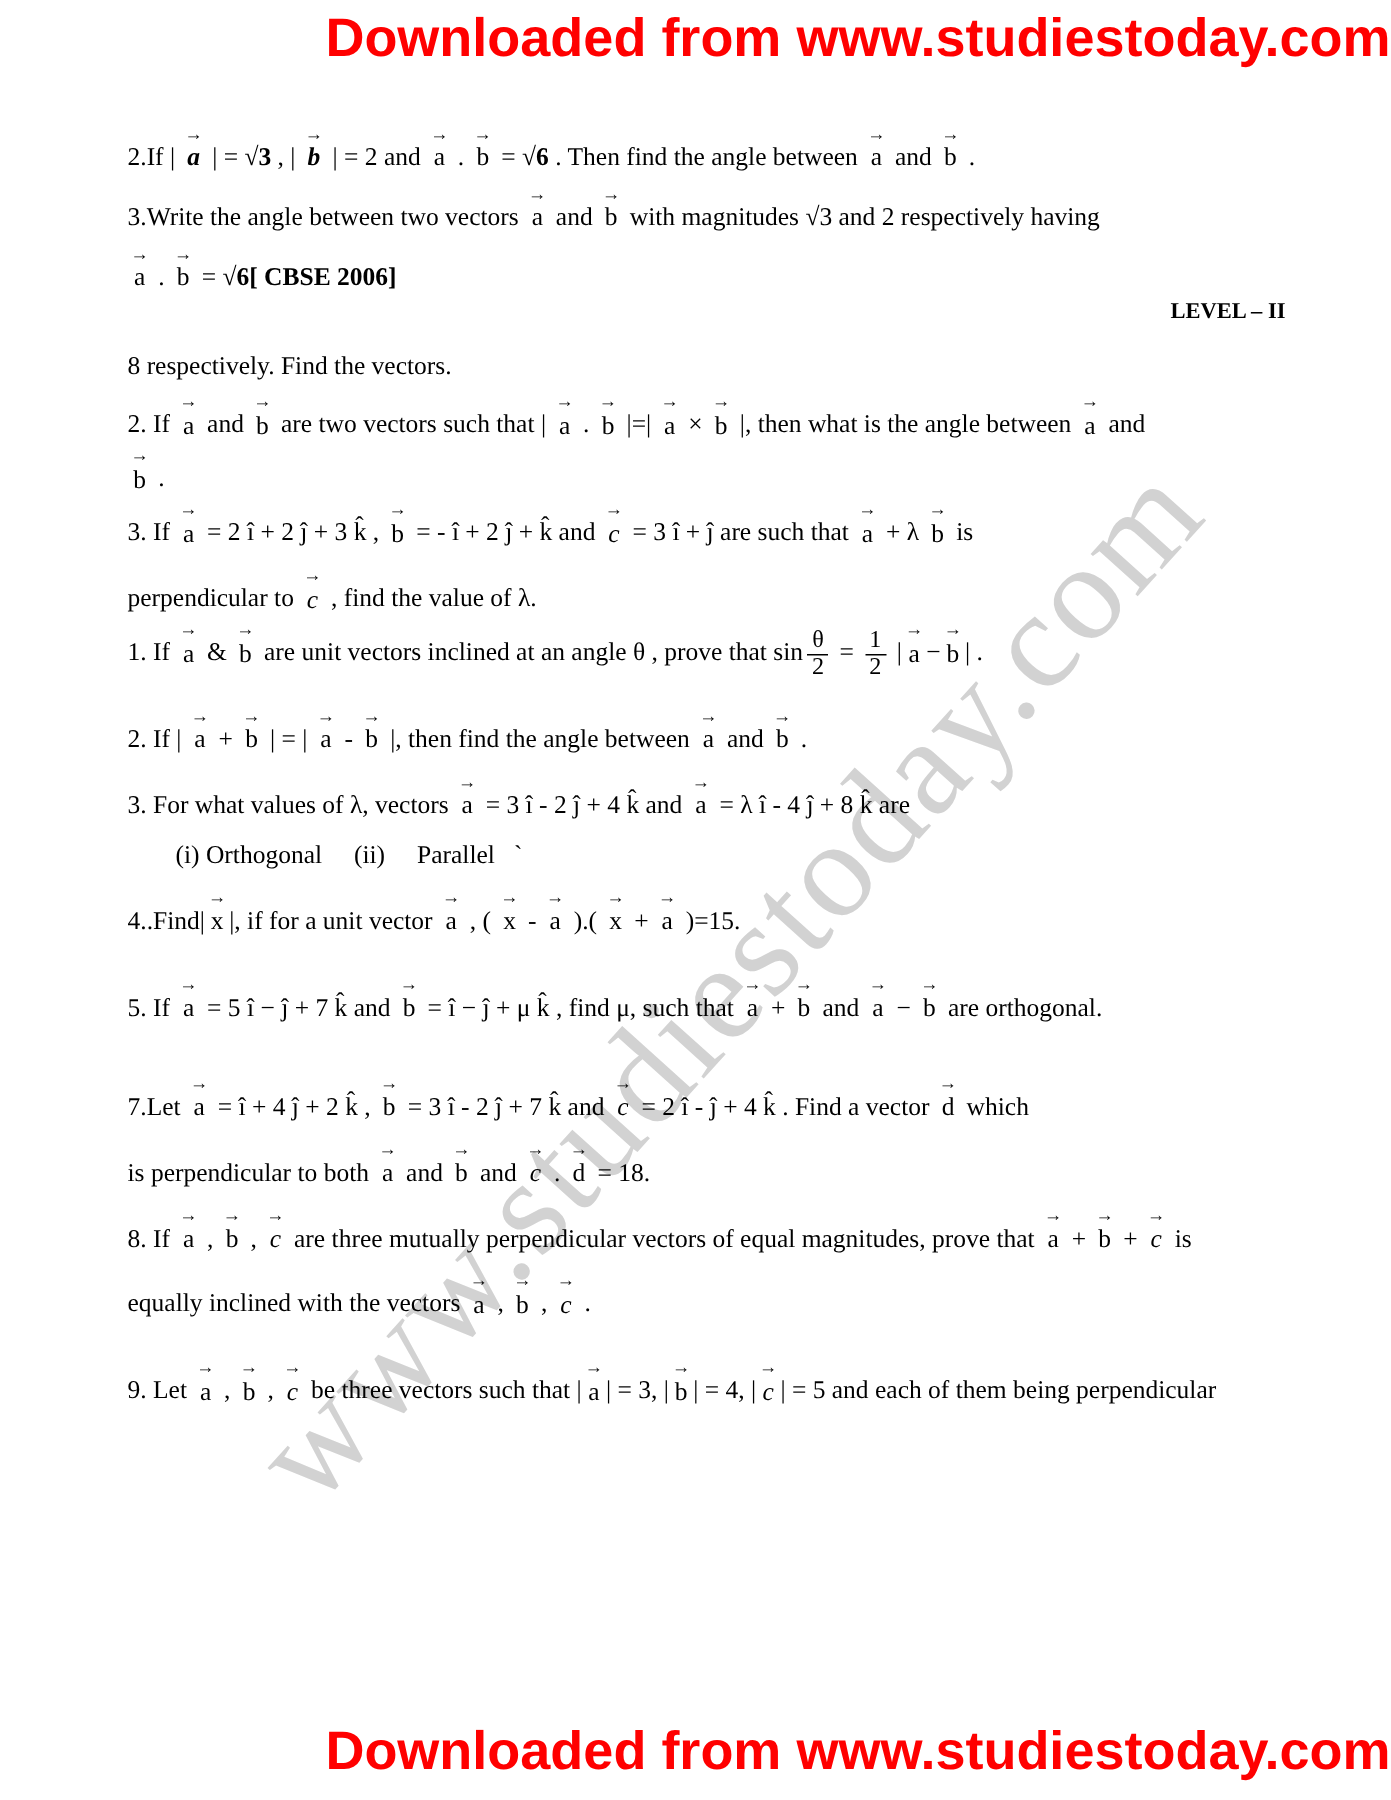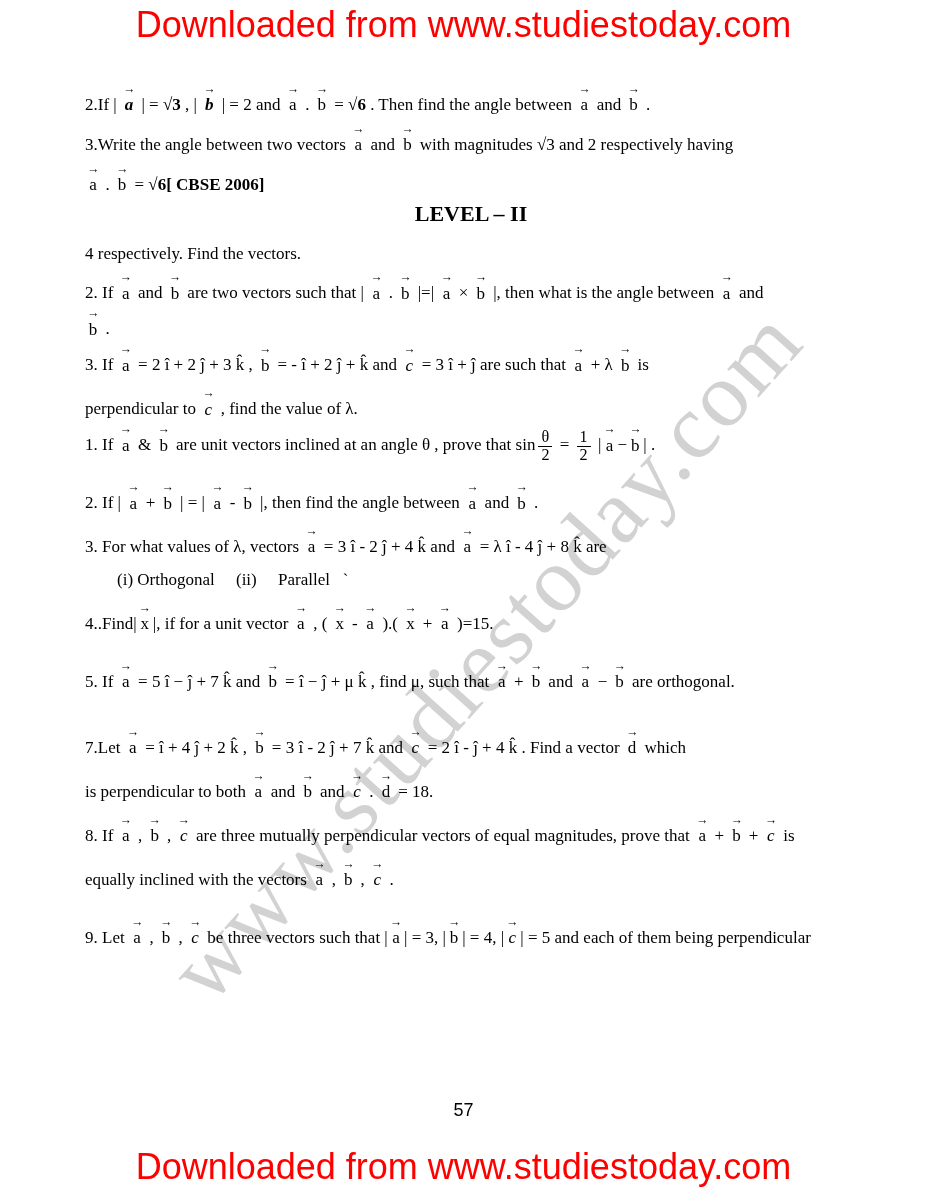--- a/index.html
+++ b/index.html
@@ -6,25 +6,26 @@
   .page{
     position:relative;
     width:927px;height:1200px;
     background:#ffffff;
     overflow:hidden;
     font-family:"Liberation Serif", serif;
     color:#000;
   }
   .banner{
     position:absolute;left:0;width:100%;
-    text-align:center;
+    text-align:right;
     color:#ff0000;
     font-family:"Liberation Sans", sans-serif;
     font-size:36px;
     white-space:nowrap;
+    font-weight:bold;
   }
   .banner.top{top:4px;}
   .banner.bottom{top:1146px;}
   .watermark{
     position:absolute;
     left:485px;top:655px;
     transform:translate(-50%,-50%) rotate(-48deg);
     font-size:92px;
     letter-spacing:2px;
     color:#c3c3c3;
@@ -44,23 +45,23 @@
   }
   .line{margin:0;white-space:nowrap;}
   .g0{margin-top:4px;}
   .g1{margin-top:8px;}
   .g2{margin-top:12px;}
   .g3{margin-top:20px;}
   .g4{margin-top:26px;}
   .g5{margin-top:34px;}
   .ind{padding-left:32px;}
   .lvl{
-    text-align:center;
+    text-align:right;
     font-weight:bold;
-    font-size:22px;
+    font-size:15px;
     margin:0;
   }
   
   .vec{
     display:inline-block;
     text-align:center;
     vertical-align:baseline;
     line-height:1;
     margin:0 2px;
   }
@@ -98,32 +99,31 @@
 <body>
 
 <div class="page">
   <div class="banner top">Downloaded from www.studiestoday.com</div>
   <div class="watermark">www.studiestoday.com</div>
   <div class="content" id="content">
       <p class="line g1">2.If | <span class="vec it bd"><span class="ar">→</span><span class="bs">a</span></span> | = <b>√3</b> ,  | <span class="vec it bd"><span class="ar">→</span><span class="bs">b</span></span> | = 2 and <span class="vec"><span class="ar">→</span><span class="bs">a</span></span> . <span class="vec"><span class="ar">→</span><span class="bs">b</span></span>  = <b>√6</b> . Then find the angle between <span class="vec"><span class="ar">→</span><span class="bs">a</span></span> and <span class="vec"><span class="ar">→</span><span class="bs">b</span></span> .</p>
       <p class="line g1">3.Write the angle between two vectors <span class="vec"><span class="ar">→</span><span class="bs">a</span></span> and <span class="vec"><span class="ar">→</span><span class="bs">b</span></span> with magnitudes  √3 and 2 respectively having</p>
       <p class="line g1"><span class="vec"><span class="ar">→</span><span class="bs">a</span></span> . <span class="vec"><span class="ar">→</span><span class="bs">b</span></span>  = <b>√6</b><b>[ CBSE  2006]</b></p>
       <div class="lvl g3">LEVEL – II</div>
-      <p class="line g2">4 respectively. Find the vectors.</p>
+      <p class="line g2">8 respectively. Find the vectors.</p>
       <p class="line g1">2. If <span class="vec"><span class="ar">→</span><span class="bs">a</span></span>  and <span class="vec"><span class="ar">→</span><span class="bs">b</span></span>  are two vectors such that | <span class="vec"><span class="ar">→</span><span class="bs">a</span></span> . <span class="vec"><span class="ar">→</span><span class="bs">b</span></span> |=| <span class="vec"><span class="ar">→</span><span class="bs">a</span></span> × <span class="vec"><span class="ar">→</span><span class="bs">b</span></span> |, then what is the angle between <span class="vec"><span class="ar">→</span><span class="bs">a</span></span>  and</p>
       <p class="line g0"><span class="vec"><span class="ar">→</span><span class="bs">b</span></span> .</p>
       <p class="line g0">3. If <span class="vec"><span class="ar">→</span><span class="bs">a</span></span> = 2 î  + 2 ĵ + 3 k̂   ,  <span class="vec"><span class="ar">→</span><span class="bs">b</span></span> = -  î  + 2 ĵ  +  k̂   and <span class="vec it"><span class="ar">→</span><span class="bs">c</span></span> = 3 î  +  ĵ  are such that <span class="vec"><span class="ar">→</span><span class="bs">a</span></span> + λ <span class="vec"><span class="ar">→</span><span class="bs">b</span></span>  is</p>
       <p class="line g2">perpendicular to <span class="vec it"><span class="ar">→</span><span class="bs">c</span></span> ,  find the value of λ.</p>
       <p class="line g0">1. If <span class="vec"><span class="ar">→</span><span class="bs">a</span></span> &amp; <span class="vec"><span class="ar">→</span><span class="bs">b</span></span>  are unit vectors inclined at an angle  θ , prove that  sin<span class="frac"><span class="num">θ</span><span class="den">2</span></span> = <span class="frac"><span class="num">1</span><span class="den">2</span></span> |<span class="vec"><span class="ar">→</span><span class="bs">a</span></span>−<span class="vec"><span class="ar">→</span><span class="bs">b</span></span>| .</p>
       <p class="line g3">2. If | <span class="vec"><span class="ar">→</span><span class="bs">a</span></span> + <span class="vec"><span class="ar">→</span><span class="bs">b</span></span> | = | <span class="vec"><span class="ar">→</span><span class="bs">a</span></span>  - <span class="vec"><span class="ar">→</span><span class="bs">b</span></span> |, then find the angle between <span class="vec"><span class="ar">→</span><span class="bs">a</span></span> and <span class="vec"><span class="ar">→</span><span class="bs">b</span></span> .</p>
       <p class="line g2">3. For what values of λ, vectors  <span class="vec"><span class="ar">→</span><span class="bs">a</span></span> = 3 î  - 2 ĵ  + 4 k̂  and  <span class="vec"><span class="ar">→</span><span class="bs">a</span></span> =  λ î  - 4 ĵ  + 8 k̂  are</p>
       <p class="line g1 ind">(i) Orthogonal&nbsp;&nbsp;&nbsp;&nbsp;&nbsp;(ii)&nbsp;&nbsp;&nbsp;&nbsp;&nbsp;Parallel&nbsp;&nbsp;&nbsp;`</p>
       <p class="line g2">4..Find|<span class="vec"><span class="ar">→</span><span class="bs">x</span></span>|, if for a unit vector <span class="vec"><span class="ar">→</span><span class="bs">a</span></span> , ( <span class="vec"><span class="ar">→</span><span class="bs">x</span></span>  -  <span class="vec"><span class="ar">→</span><span class="bs">a</span></span> ).( <span class="vec"><span class="ar">→</span><span class="bs">x</span></span>  +  <span class="vec"><span class="ar">→</span><span class="bs">a</span></span> )=15.</p>
       <p class="line g4">5. If <span class="vec"><span class="ar">→</span><span class="bs">a</span></span> = 5 î  −  ĵ  + 7 k̂   and <span class="vec"><span class="ar">→</span><span class="bs">b</span></span> =  î  −  ĵ  + μ k̂ , find μ, such that <span class="vec"><span class="ar">→</span><span class="bs">a</span></span> + <span class="vec"><span class="ar">→</span><span class="bs">b</span></span>  and <span class="vec"><span class="ar">→</span><span class="bs">a</span></span> − <span class="vec"><span class="ar">→</span><span class="bs">b</span></span> are orthogonal.</p>
       <p class="line g5">7.Let <span class="vec"><span class="ar">→</span><span class="bs">a</span></span> =  î  + 4 ĵ + 2 k̂   ,  <span class="vec"><span class="ar">→</span><span class="bs">b</span></span> = 3 î  - 2 ĵ + 7 k̂  and <span class="vec it"><span class="ar">→</span><span class="bs">c</span></span> = 2 î  -  ĵ  + 4 k̂ . Find a vector  <span class="vec"><span class="ar">→</span><span class="bs">d</span></span>  which</p>
       <p class="line g2">is perpendicular to both <span class="vec"><span class="ar">→</span><span class="bs">a</span></span>  and <span class="vec"><span class="ar">→</span><span class="bs">b</span></span> and <span class="vec it"><span class="ar">→</span><span class="bs">c</span></span> .  <span class="vec"><span class="ar">→</span><span class="bs">d</span></span> = 18.</p>
       <p class="line g2">8.  If <span class="vec"><span class="ar">→</span><span class="bs">a</span></span> , <span class="vec"><span class="ar">→</span><span class="bs">b</span></span> , <span class="vec it"><span class="ar">→</span><span class="bs">c</span></span>  are three mutually perpendicular  vectors of equal magnitudes, prove that <span class="vec"><span class="ar">→</span><span class="bs">a</span></span> + <span class="vec"><span class="ar">→</span><span class="bs">b</span></span> + <span class="vec it"><span class="ar">→</span><span class="bs">c</span></span>  is</p>
       <p class="line g2">equally  inclined with the vectors <span class="vec"><span class="ar">→</span><span class="bs">a</span></span> , <span class="vec"><span class="ar">→</span><span class="bs">b</span></span> , <span class="vec it"><span class="ar">→</span><span class="bs">c</span></span> .</p>
       <p class="line g4">9. Let <span class="vec"><span class="ar">→</span><span class="bs">a</span></span> , <span class="vec"><span class="ar">→</span><span class="bs">b</span></span> , <span class="vec it"><span class="ar">→</span><span class="bs">c</span></span>  be three vectors such that |<span class="vec"><span class="ar">→</span><span class="bs">a</span></span>| = 3, |<span class="vec"><span class="ar">→</span><span class="bs">b</span></span>| = 4,  |<span class="vec it"><span class="ar">→</span><span class="bs">c</span></span>| = 5  and each of them being perpendicular</p>
     </div>
-  <div class="pagenum">57</div>
   <div class="banner bottom">Downloaded from www.studiestoday.com</div>
 </div>
 
 </body></html>

